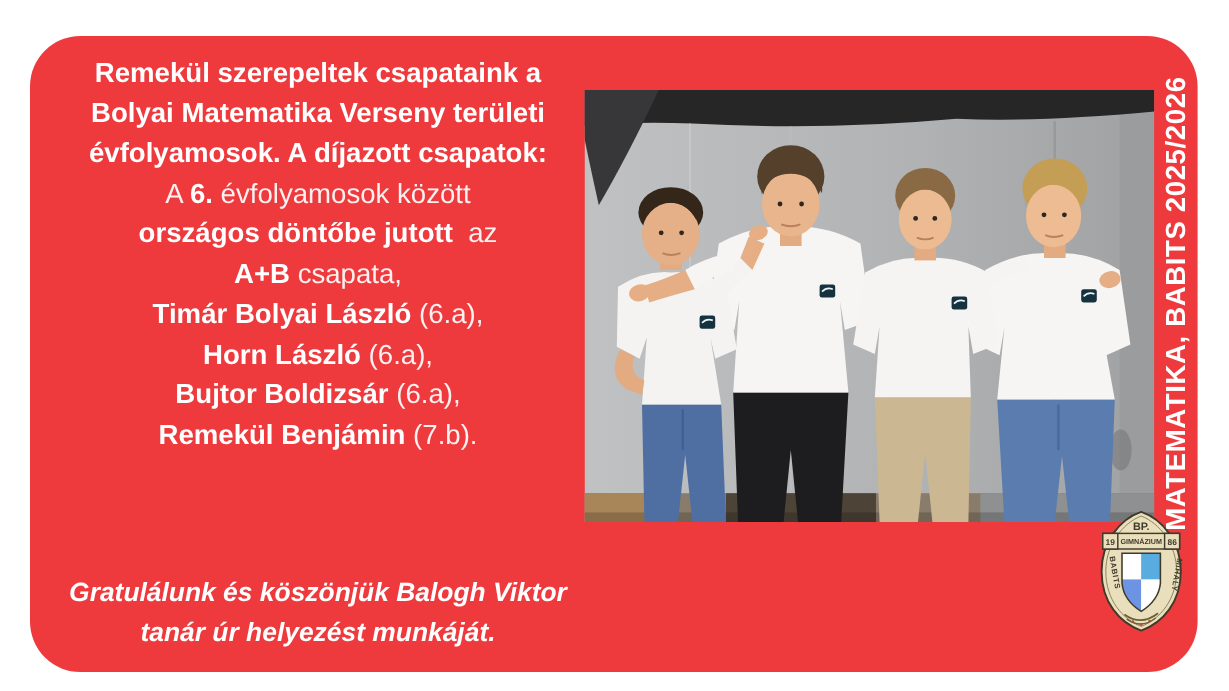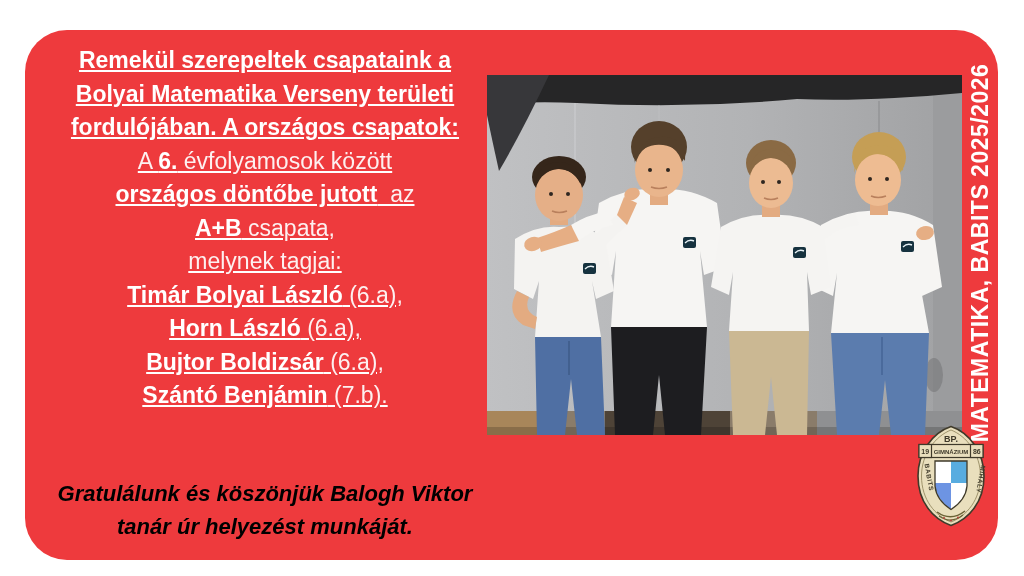--- a/index.html
+++ b/index.html
@@ -3,53 +3,52 @@
 <meta charset="utf-8">
 <style>
   html,body{margin:0;padding:0;background:#ffffff;}
   .canvas{position:relative;width:1024px;height:576px;background:#ffffff;overflow:hidden;
           font-family:"Liberation Sans","DejaVu Sans",sans-serif;}
   .panel{position:absolute;left:25px;top:30px;width:973px;height:530px;
          background:#ee3a3d;border-radius:42px;}
   
   .announcement{position:absolute;left:15px;top:14px;width:450px;text-align:center;
                 color:#ffffff;font-size:23px;line-height:33.5px;}
-  .ann-line{white-space:pre-wrap;text-decoration:underline;}
+  .ann-line{white-space:pre-wrap;}
   .seg{white-space:pre-wrap;}
   .seg.b{font-weight:700;color:#ffffff;}
   .seg.r{font-weight:400;color:#fdf0f0;}
   .footer{position:absolute;left:15px;top:447px;width:450px;text-align:center;
-          color:#000000;font-size:22px;line-height:33px;font-weight:700;font-style:italic;}
+          color:#ffffff;font-size:22px;line-height:33px;font-weight:700;font-style:italic;}
   
   .photo{position:absolute;left:462px;top:45px;width:475px;height:360px;overflow:hidden;}
   .photo svg{display:block;}
   
   .side-banner{position:absolute;left:955px;top:223px;transform:translate(-50%,-50%) rotate(-90deg);
                white-space:nowrap;color:#ffffff;font-weight:700;font-size:23px;letter-spacing:.5px;}
   
   .crest{position:absolute;left:885px;top:395px;width:82px;height:102px;}
 </style>
 </head>
 <body>
 
 <div class="canvas">
   <div class="panel">
 
     <div class="announcement" id="announcement">
         <div class="ann-line"><span class="seg b">Remekül szerepeltek csapataink a</span></div>
         <div class="ann-line"><span class="seg b">Bolyai Matematika Verseny területi</span></div>
-        <div class="ann-line"><span class="seg b">fordulójában. A országos csapatok:</span></div>
+        <div class="ann-line"><span class="seg b">évfolyamosok. A díjazott csapatok:</span></div>
         <div class="ann-line"><span class="seg r">A </span><span class="seg b">6.</span><span class="seg r"> évfolyamosok között</span></div>
         <div class="ann-line"><span class="seg b">országos döntőbe jutott</span><span class="seg r">  az</span></div>
         <div class="ann-line"><span class="seg b">A+B</span><span class="seg r"> csapata,</span></div>
-        <div class="ann-line"><span class="seg r">melynek tagjai:</span></div>
         <div class="ann-line"><span class="seg b">Timár Bolyai László</span><span class="seg r"> (6.a),</span></div>
         <div class="ann-line"><span class="seg b">Horn László</span><span class="seg r"> (6.a),</span></div>
         <div class="ann-line"><span class="seg b">Bujtor Boldizsár</span><span class="seg r"> (6.a),</span></div>
-        <div class="ann-line"><span class="seg b">Szántó Benjámin</span><span class="seg r"> (7.b).</span></div>
+        <div class="ann-line"><span class="seg b">Remekül Benjámin</span><span class="seg r"> (7.b).</span></div>
       </div>
 
     <div class="footer" id="footer">
         <div class="footer-line">Gratulálunk és köszönjük Balogh Viktor</div>
         <div class="footer-line">tanár úr helyezést munkáját.</div>
       </div>
 
     <div class="photo">
       <svg width="475" height="360" viewBox="0 0 475 360" xmlns="http://www.w3.org/2000/svg">
         <defs>

